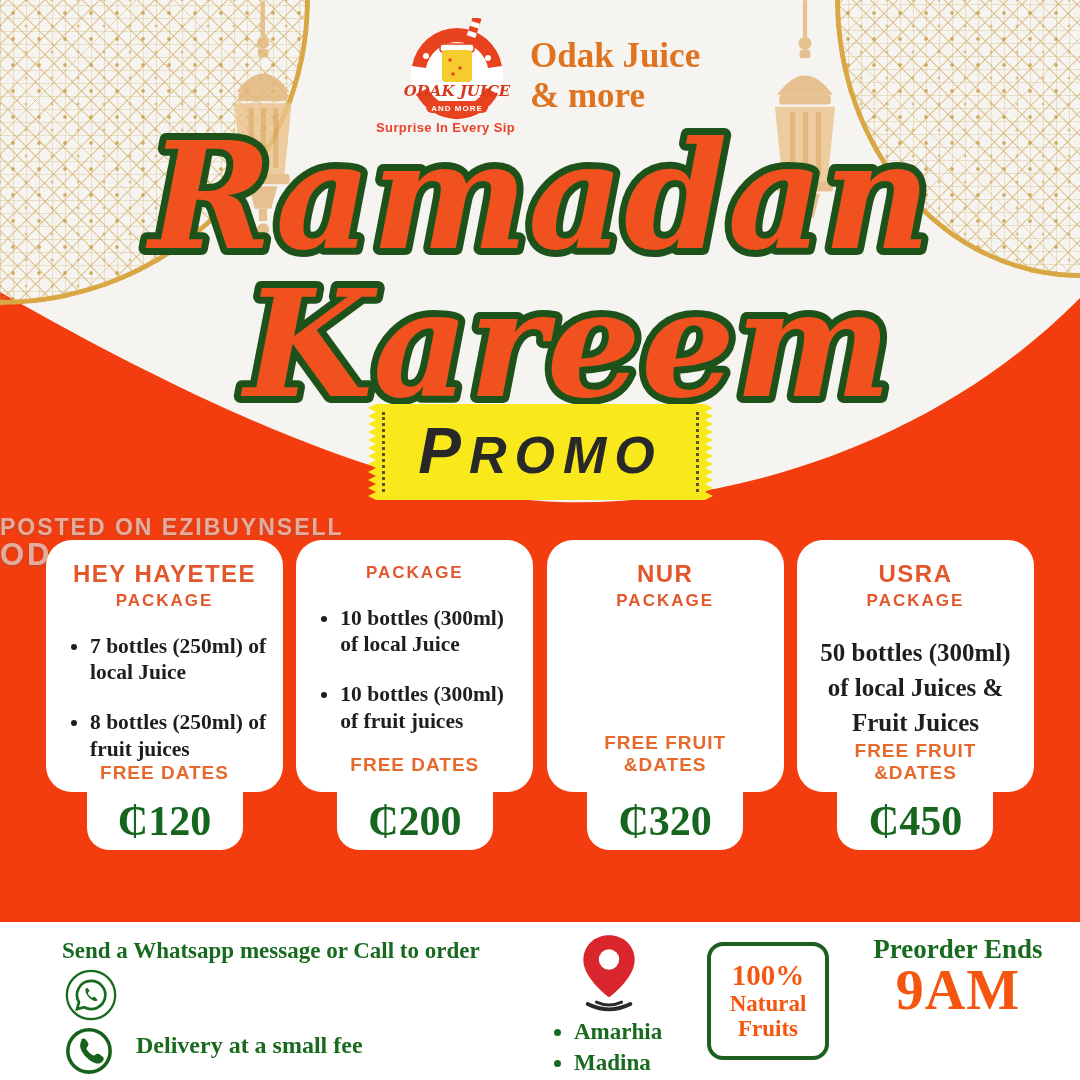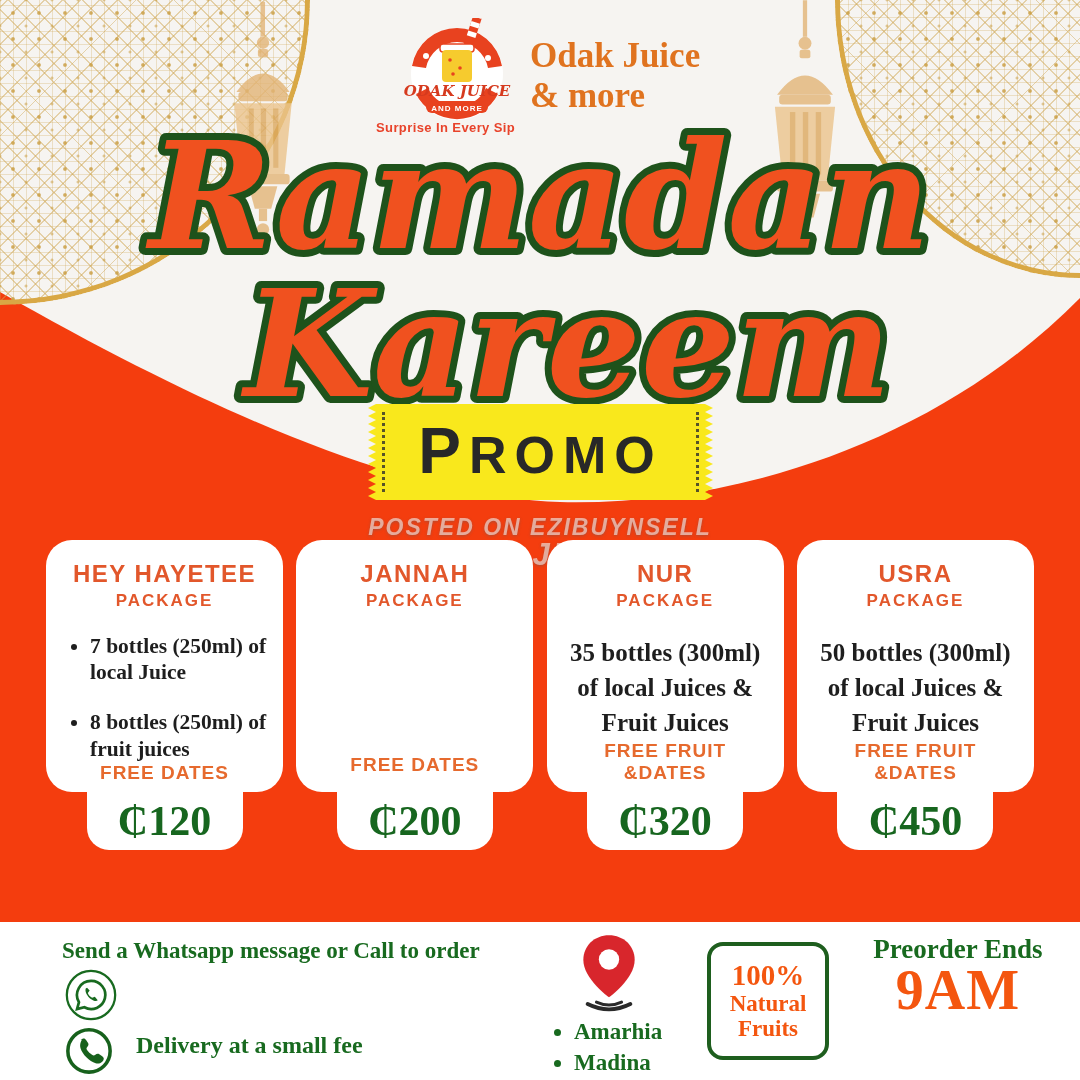--- a/index.html
+++ b/index.html
@@ -41,31 +41,31 @@
   .title-svg text{font-family:"DejaVu Serif","Liberation Serif",serif;font-style:italic;font-weight:bold;
       fill:#F0511F;stroke:#1E521B;stroke-linejoin:round;paint-order:stroke fill;}
 
   
   .ticket{position:absolute;left:368px;top:404px;width:345px;height:96px;background:#F9E81C;
     clip-path:polygon(8px 0,337px 0,345px 4px,337px 8px,345px 12px,337px 16px,345px 20px,337px 24px,
       345px 28px,337px 32px,345px 36px,337px 40px,345px 44px,337px 48px,345px 52px,337px 56px,
       345px 60px,337px 64px,345px 68px,337px 72px,345px 76px,337px 80px,345px 84px,337px 88px,
       345px 92px,337px 96px,8px 96px,0 92px,8px 88px,0 84px,8px 80px,0 76px,8px 72px,0 68px,
       8px 64px,0 60px,8px 56px,0 52px,8px 48px,0 44px,8px 40px,0 36px,8px 32px,0 28px,
-      8px 24px,0 20px,8px 16px,0 12px,8px 8px,0 4px);}
+      8px 24px,0 20px,8px 16px,0 12px,8px 8px,0 4px);font-style:italic;}
   .ticket::before,.ticket::after{content:"";position:absolute;top:8px;bottom:8px;
       border-left:3px dotted rgba(45,45,45,.8);}
   .ticket::before{left:14px;} .ticket::after{right:14px;}
   .promo-text{width:100%;height:96px;line-height:94px;text-align:center;color:#282828;
       font-weight:800;font-size:52px;letter-spacing:8px;}
   .promo-text::first-letter{font-size:64px;}
 
   
-  .watermark{position:absolute;left:0;top:514px;width:100%;text-align:center;
-      color:rgba(255,255,255,.55);font-weight:bold;text-shadow:0 1px 3px rgba(95,95,95,.45);font-style:italic;}
+  .watermark{position:absolute;left:0;top:514px;width:100%;
+      color:rgba(255,255,255,.55);font-weight:bold;text-shadow:0 1px 3px rgba(95,95,95,.45);}
   .wm1{font-size:23px;letter-spacing:2px;}
   .wm2{font-size:31px;letter-spacing:3px;margin-top:-4px;}
 
   
   .cards{position:absolute;left:0;top:540px;width:1080px;display:flex;justify-content:space-between;
       padding:0 46px;box-sizing:border-box;}
   .pkg{width:237px;display:flex;flex-direction:column;align-items:center;}
   .pkg-card{background:#fff;border-radius:26px;width:100%;height:252px;padding:20px 14px 14px;
       box-sizing:border-box;display:flex;flex-direction:column;}
   .pkg-name{color:#E2572B;font-weight:bold;font-size:24px;letter-spacing:1.5px;text-align:center;}
@@ -207,34 +207,36 @@
         </ul>
         <div class="pkg-bonus">FREE DATES</div>
       </div>
       <div class="pkg-tab">
         <div class="pkg-price">₵120</div>
       </div>
     </div>
 
     <div class="pkg">
       <div class="pkg-card">
-        <div class="pkg-name">JANNAH</div>
-        <div class="pkg-type">PACKAGE</div>
+        <div class="pkg-type">PACKAGE</div>
+        <ul class="pkg-items">
+          <li>10 bottles (300ml) of local Juice</li>
+          <li>10 bottles (300ml) of fruit juices</li>
+        </ul>
         <div class="pkg-bonus">FREE DATES</div>
       </div>
       <div class="pkg-tab">
         <div class="pkg-price">₵200</div>
       </div>
     </div>
 
     <div class="pkg">
       <div class="pkg-card">
         <div class="pkg-name">NUR</div>
         <div class="pkg-type">PACKAGE</div>
-        <div class="pkg-desc">35 bottles (300ml) of local Juices &amp; Fruit Juices</div>
         <div class="pkg-bonus">FREE FRUIT &amp;DATES</div>
       </div>
       <div class="pkg-tab">
         <div class="pkg-price">₵320</div>
       </div>
     </div>
 
     <div class="pkg">
       <div class="pkg-card">
         <div class="pkg-name">USRA</div>

